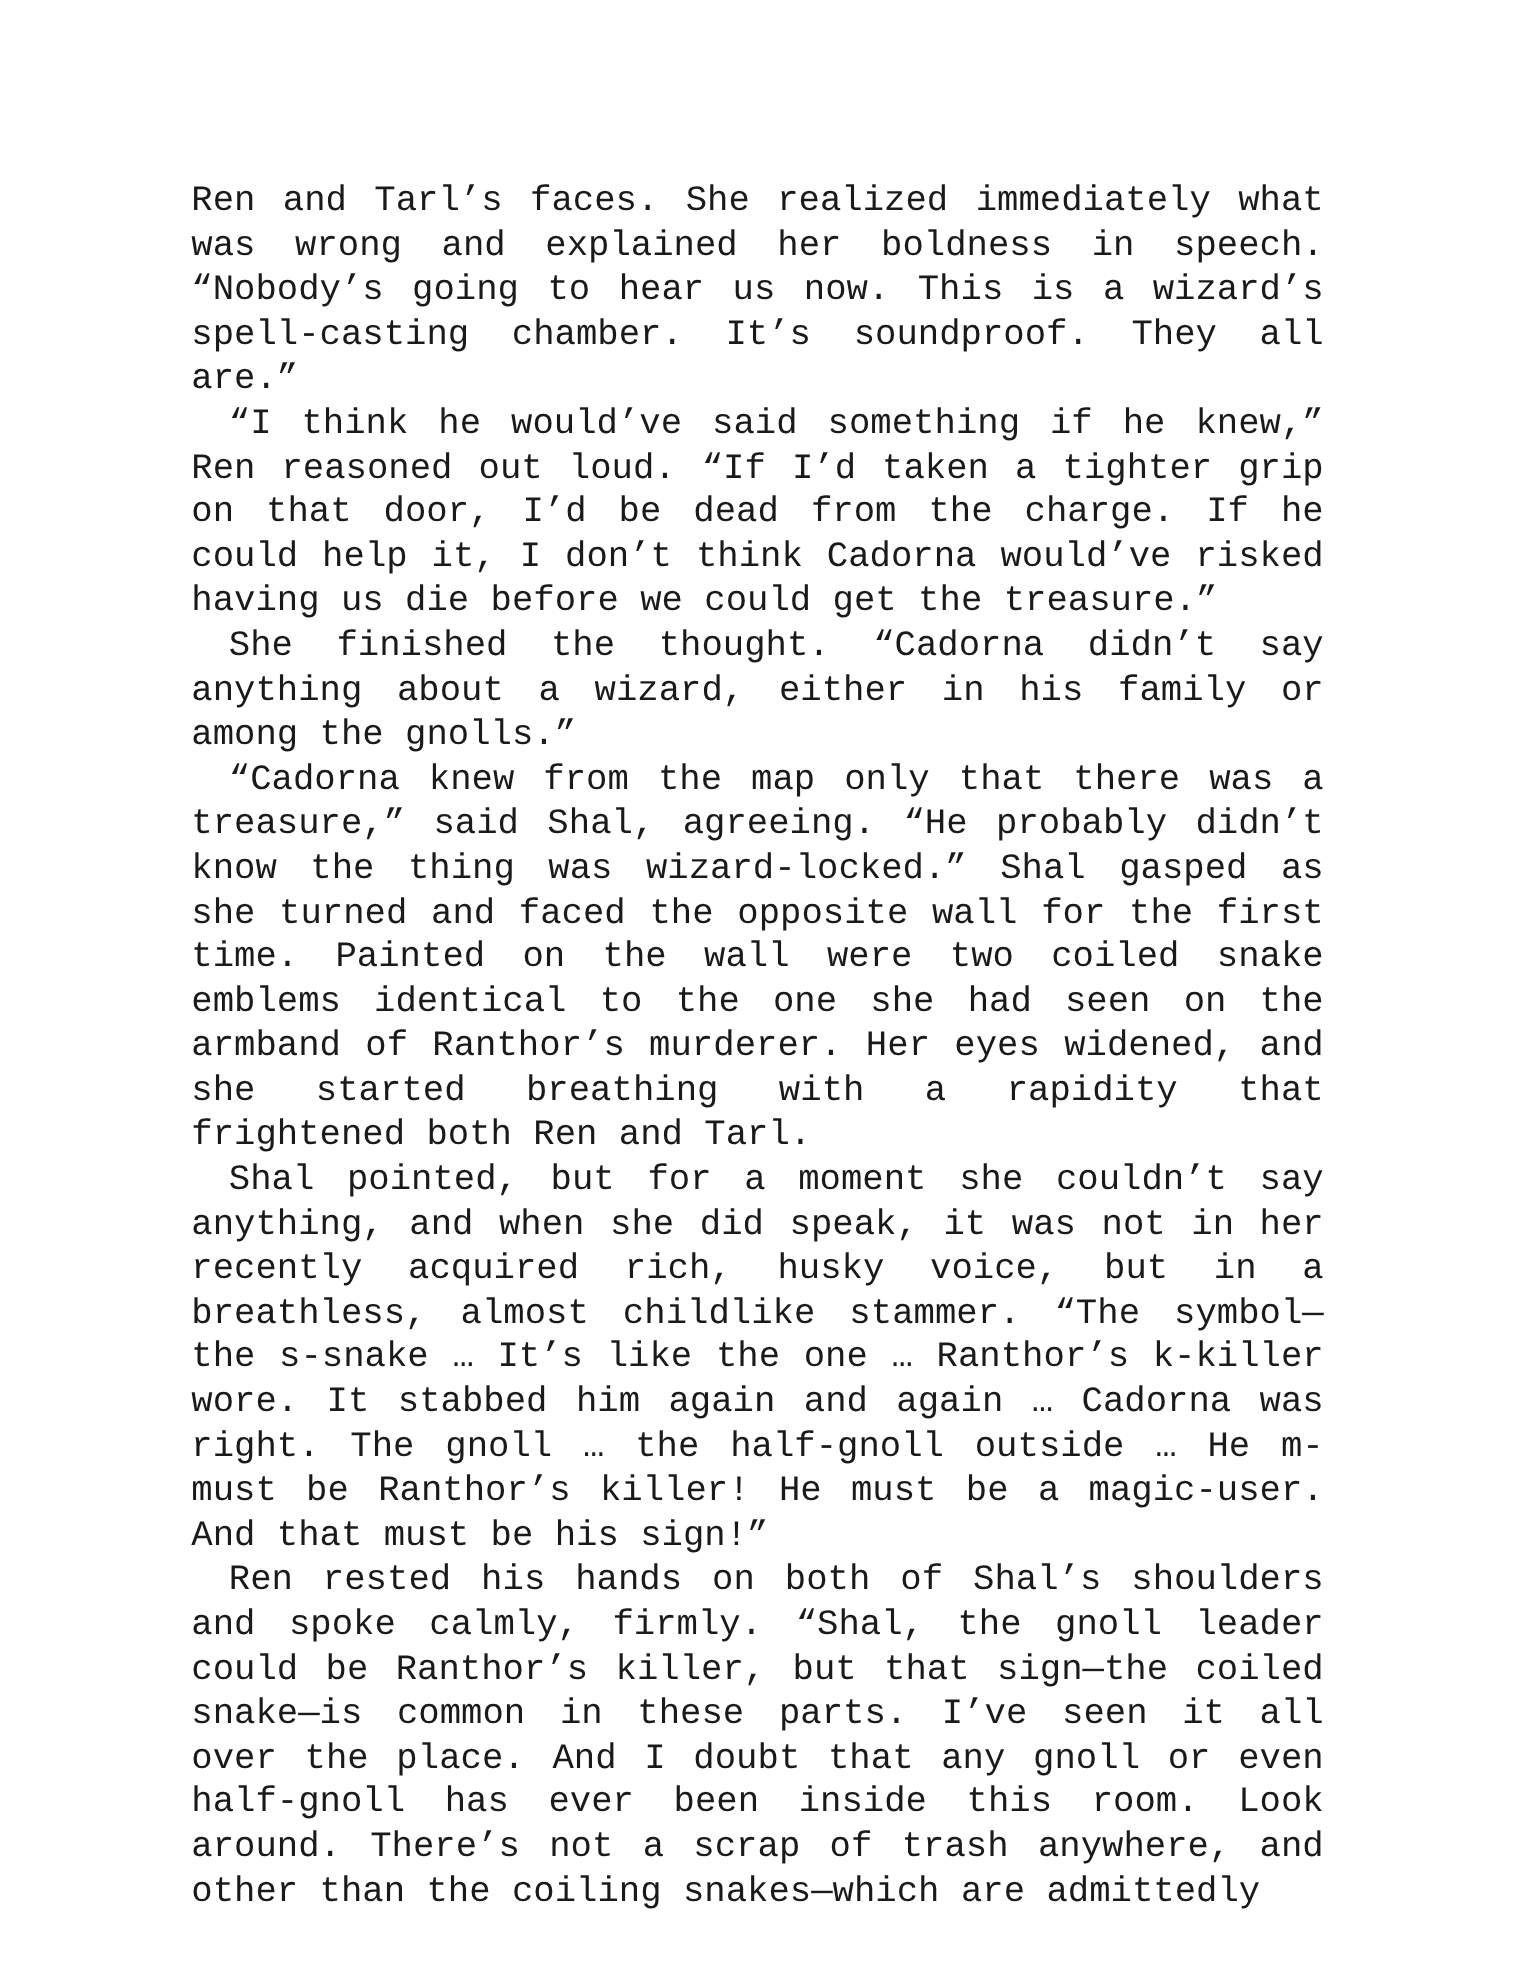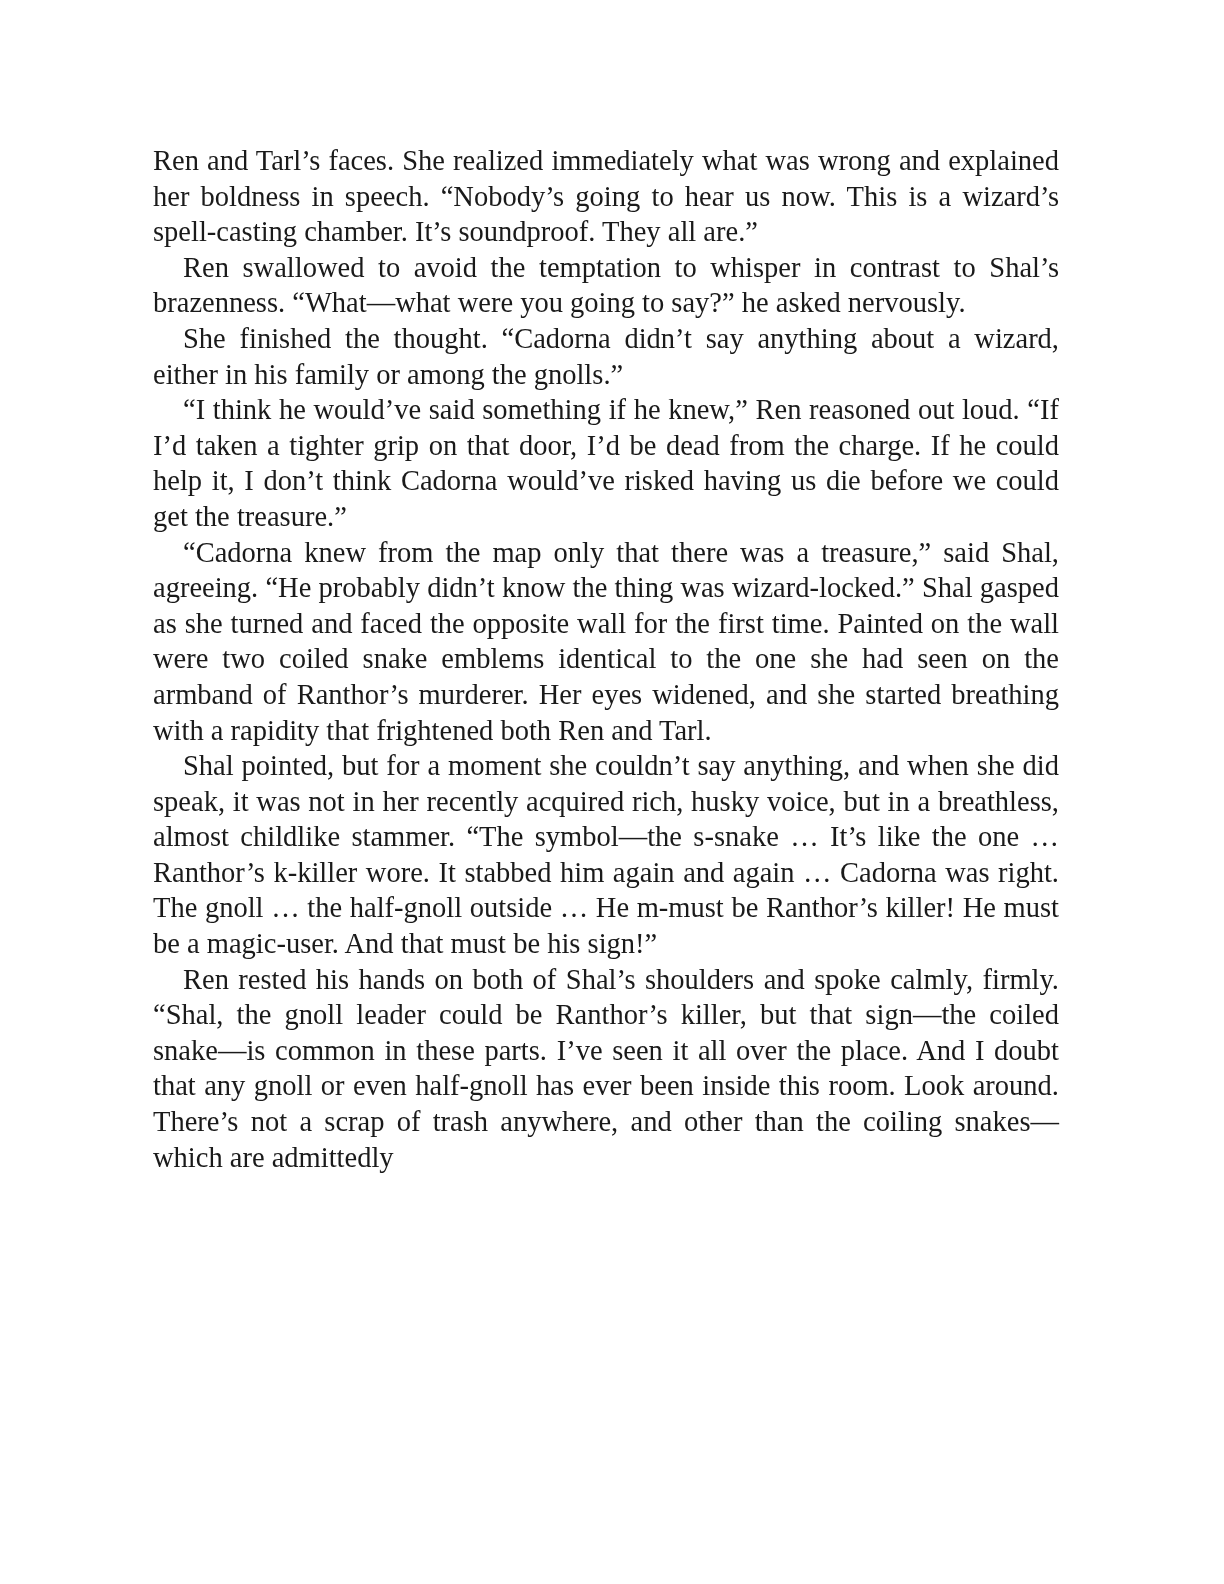--- a/index.html
+++ b/index.html
@@ -11,39 +11,38 @@
       width: 1224px;
       height: 1584px;
       position: relative;
       overflow: hidden;
     }
     .page {
       position: absolute;
       left: 153px;
       top: 143px;
       width: 906px;
-      font-family: Liberation Serif, serif;
+      font-family: Liberation Mono, monospace;
       font-size: 28.5px;
       line-height: 35.6px;
       color: #1a1a1a;
     }
     .para {
       margin: 0;
       text-align: justify;
       text-indent: 30px;
       hyphens: manual;
     }
     .para.first {
       text-indent: 0;
     }
   </style>
 </head>
 <body>
 
 <div class="page">
   <p class="para first">Ren and Tarl’s faces. She realized immediately what was wrong and explained her boldness in speech. “Nobody’s going to hear us now. This is a wizard’s spell-casting chamber. It’s soundproof. They all are.”</p>
-  <p class="para">Ren swallowed to avoid the temptation to whisper in contrast to Shal’s brazenness. “What—what were you going to say?” he asked nervously.</p>
+  <p class="para">“I think he would’ve said something if he knew,” Ren reasoned out loud. “If I’d taken a tighter grip on that door, I’d be dead from the charge. If he could help it, I don’t think Cadorna would’ve risked having us die before we could get the treasure.”</p>
   <p class="para">She finished the thought. “Cadorna didn’t say anything about a wizard, either in his family or among the gnolls.”</p>
-  <p class="para">“I think he would’ve said something if he knew,” Ren reasoned out loud. “If I’d taken a tighter grip on that door, I’d be dead from the charge. If he could help it, I don’t think Cadorna would’ve risked having us die before we could get the treasure.”</p>
   <p class="para">“Cadorna knew from the map only that there was a treasure,” said Shal, agreeing. “He probably didn’t know the thing was wizard-locked.” Shal gasped as she turned and faced the opposite wall for the first time. Painted on the wall were two coiled snake emblems identical to the one she had seen on the armband of Ranthor’s murderer. Her eyes widened, and she started breathing with a rapidity that frightened both Ren and Tarl.</p>
   <p class="para">Shal pointed, but for a moment she couldn’t say anything, and when she did speak, it was not in her recently acquired rich, husky voice, but in a breathless, almost childlike stammer. “The symbol—the s-snake … It’s like the one … Ranthor’s k-killer wore. It stabbed him again and again … Cadorna was right. The gnoll … the half-gnoll outside … He m-must be Ranthor’s killer! He must be a magic-user. And that must be his sign!”</p>
   <p class="para">Ren rested his hands on both of Shal’s shoulders and spoke calmly, firmly. “Shal, the gnoll leader could be Ranthor’s killer, but that sign—the coiled snake—is common in these parts. I’ve seen it all over the place. And I doubt that any gnoll or even half-gnoll has ever been inside this room. Look around. There’s not a scrap of trash anywhere, and other than the coiling snakes—which are admittedly</p>
 </div>
 
 </body></html>

